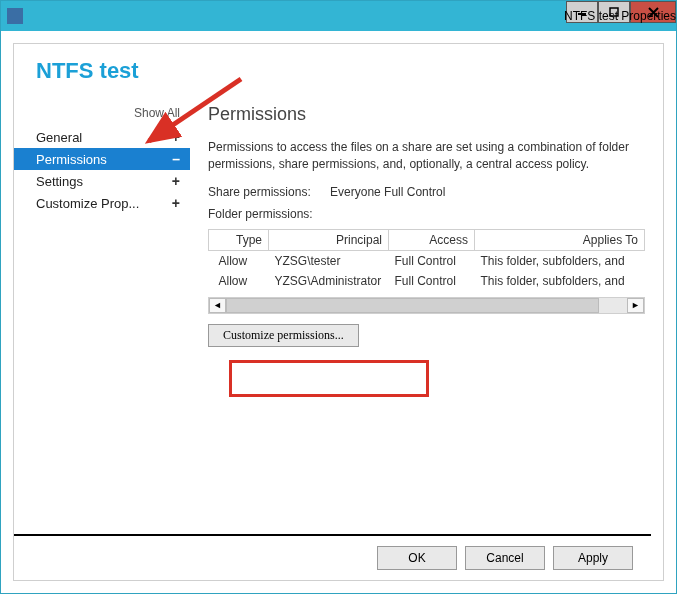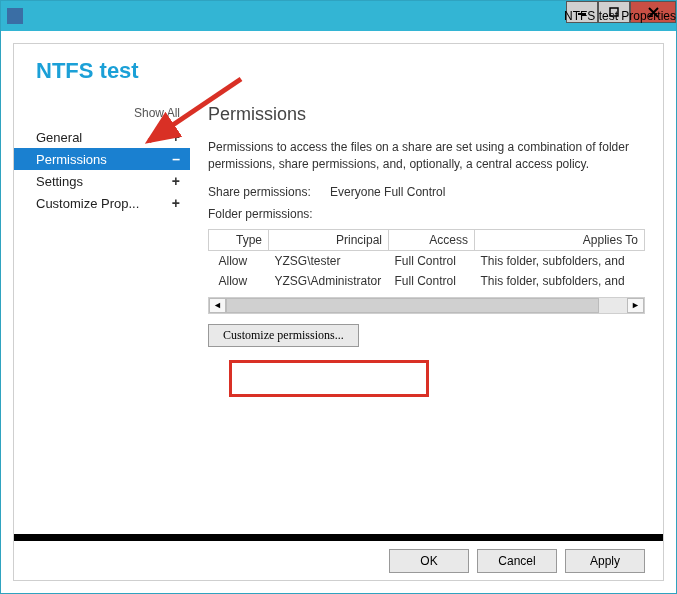--- a/index.html
+++ b/index.html
@@ -33,21 +33,21 @@
   .tbl th { text-align:right; font-weight:400; border:1px solid #cfcfcf; padding:3px 6px; background:#fff;}
   .tbl td { padding:3px 6px; white-space:nowrap; overflow:hidden;}
   .tbl td:first-child { padding-left:10px;}
   .hscroll { display:flex; align-items:center; height:17px; border:1px solid #cfcfcf; margin-top:6px; background:#f0f0f0;}
   .hscroll .arrow { width:17px; height:15px; background:#f7f7f7; border:1px solid #bbb; font-size:9px; display:flex; align-items:center; justify-content:center; cursor:pointer;}
   .hscroll .track { flex:1; height:15px; position:relative; background:#e9e9e9;}
   .hscroll .thumb { position:absolute; left:0; top:0; height:100%; width:93%; background:#d0d0d0; border:1px solid #bbb;}
   .custom-btn-row { margin-top:10px; }
   .custom-btn { font-size:12px; padding:3px 14px; background:#e9e9e9; border:1px solid #999; cursor:pointer;font-family:Liberation Serif, serif;}
   .redbox { position:absolute; border:3px solid #d93025; pointer-events:none;}
-  .footer { position:absolute; bottom:0; left:0; right:0; height:46px; border-top:7px solid #000000; display:flex; align-items:center; justify-content:flex-end; padding-right:18px; gap:8px;}
+  .footer { position:absolute; bottom:0; left:0; right:12px; height:46px; border-top:2px solid #000000; display:flex; align-items:center; justify-content:flex-end; padding-right:18px; gap:8px;}
   .footer button { font-size:12px; width:80px; height:24px; background:#e9e9e9; border:1px solid #999; cursor:pointer;}
   .arrow-annot { position:absolute; pointer-events:none; }
 </style>
 </head>
 <body>
 
 <div class="window">
   <div class="titlebar">
     <span class="titlebar-icon"></span>
     <span class="titlebar-title">NTFS test Properties</span>

